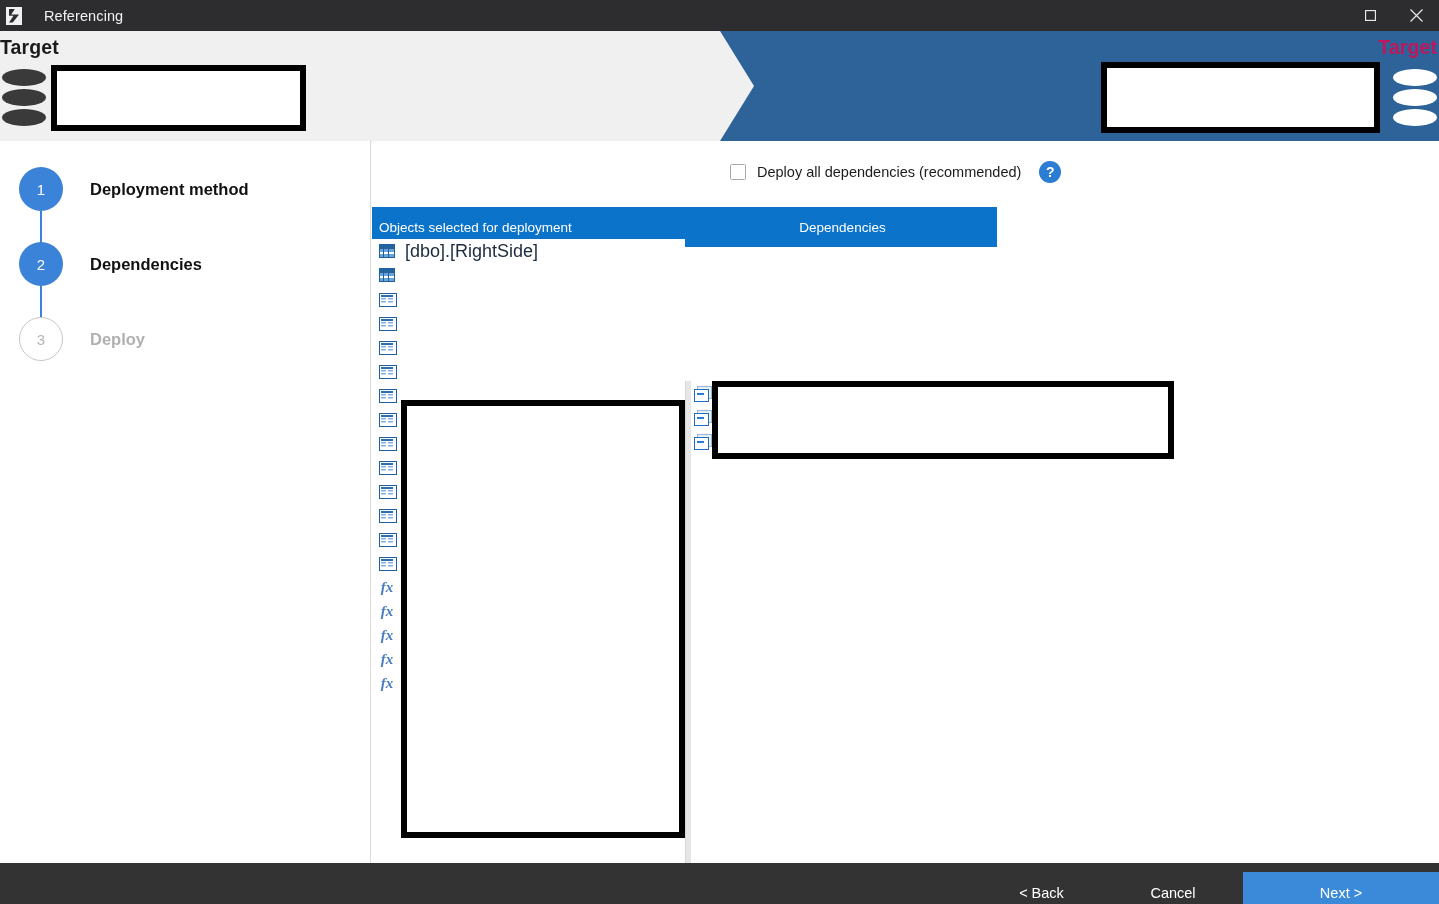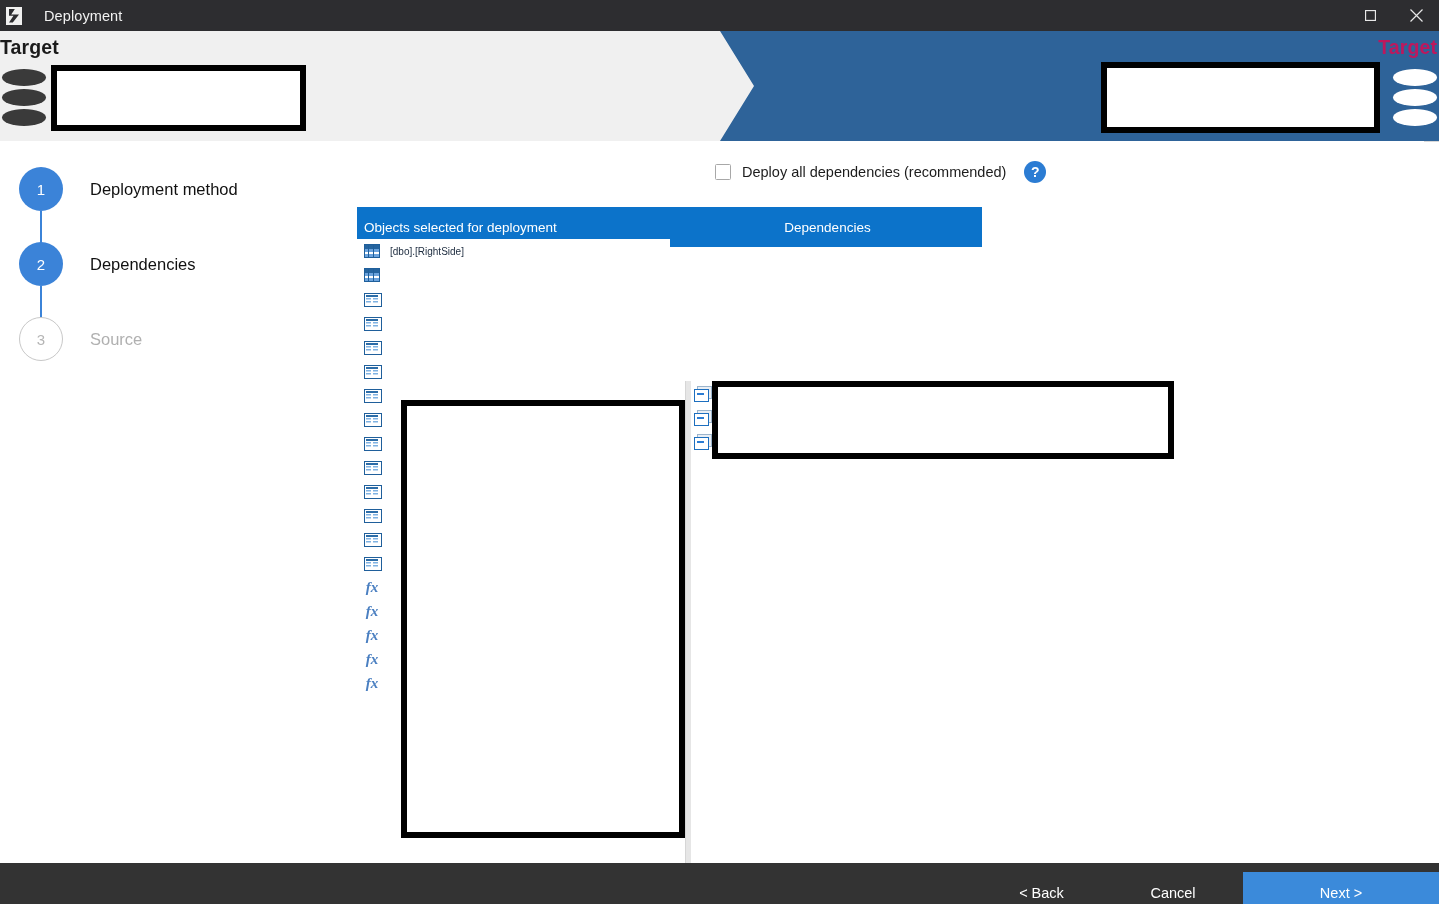--- a/index.html
+++ b/index.html
@@ -138,32 +138,32 @@
   }
   .step-circle.done {
     background: #3b83d8; color: #ffffff;
   }
   .step-circle.todo {
     background: #ffffff; color: #b5b5b5;
     border: 1px solid #c8c8c8;
   }
   .step-label {
     margin-left: 27px;
-    font-size: 16.5px; font-weight: normal;
+    font-size: 16.5px; font-weight: bold;
     color: #111111; white-space: nowrap;
   }
   .step-label.muted { color: #b0b0b0; }
   .step-connector {
     position: absolute; left: 40px;
     width: 2px; background: #3b83d8;
   }
 
   
   .content {
-    position: absolute; left: 357px; top: 0;
+    position: absolute; left: 372px; top: 0;
     width: 1067px; height: 722px;
     background: #ffffff;
   }
 
   .dep-all-row {
     position: absolute; left: 358px; top: 20px;
     display: flex; align-items: center;
   }
   .cb {
     width: 16px; height: 16px;
@@ -215,21 +215,21 @@
     background: #ffffff;
     overflow: hidden;
   }
   .li {
     position: relative; height: 24px;
     display: flex; align-items: center;
     padding-left: 7px;
   }
   .li-text {
     margin-left: 10px;
-    font-size: 10px; color: #1b2a3d;
+    font-size: 18px; color: #1b2a3d;
     white-space: nowrap;
   }
 
   
   .ic { width: 16px; height: 16px; position: relative; flex: none; }
 
   .ic-table { background: #ffffff; }
   .ic-table::before {
     content: ""; position: absolute; inset: 1px 0px 1px 0px;
     background:
@@ -330,21 +330,21 @@
   .bb-next { width: 196px; background: #3b8ada; }
   .bb-cancel { width: 140px; }
 </style>
 </head>
 <body>
 
 <div id="app">
 
   <div class="titlebar">
     <div class="app-icon"></div>
-    <div class="title-text">Deployment</div>
+    <div class="title-text">Referencing</div>
     <div class="win-buttons">
       <div class="win-btn">
         <svg width="11" height="11" viewBox="0 0 11 11">
             <rect x="0.5" y="0.5" width="10" height="10" fill="none" stroke="#e8e8e8" stroke-width="1.3"></rect>
           </svg>
       </div>
       <div class="win-btn">
         <svg width="13" height="13" viewBox="0 0 13 13">
             <path d="M0.5 0.5 L12.5 12.5 M12.5 0.5 L0.5 12.5" stroke="#e8e8e8" stroke-width="1.2" fill="none"></path>
           </svg>
@@ -384,21 +384,21 @@
         <div class="step-label">Deployment method</div>
       </div>
 
       <div class="step" style="top:101px;">
         <div class="step-circle done">2</div>
         <div class="step-label">Dependencies</div>
       </div>
 
       <div class="step" style="top:176px;">
         <div class="step-circle todo">3</div>
-        <div class="step-label muted">Source</div>
+        <div class="step-label muted">Deploy</div>
       </div>
     </div>
 
     <div class="content">
 
       <div class="dep-all-row">
         <div class="cb"></div>
         <div class="dep-all-text">Deploy all dependencies (recommended)</div>
         <div class="help-icon">?</div>
       </div>

